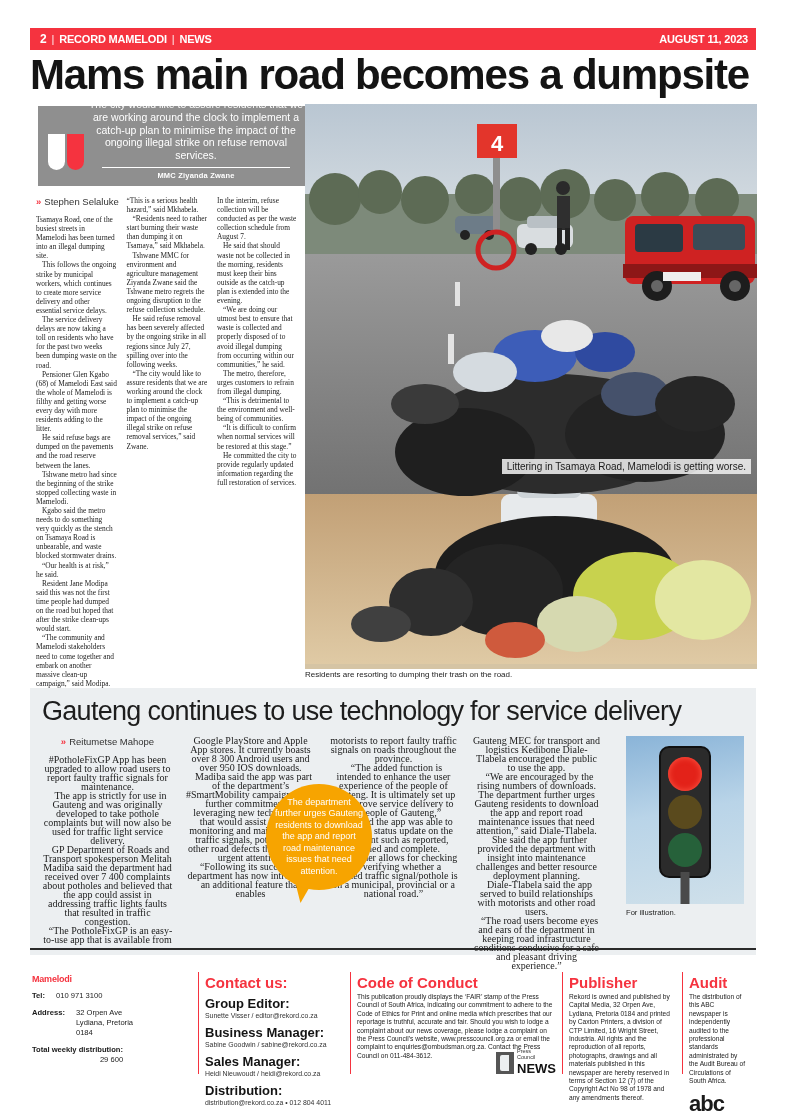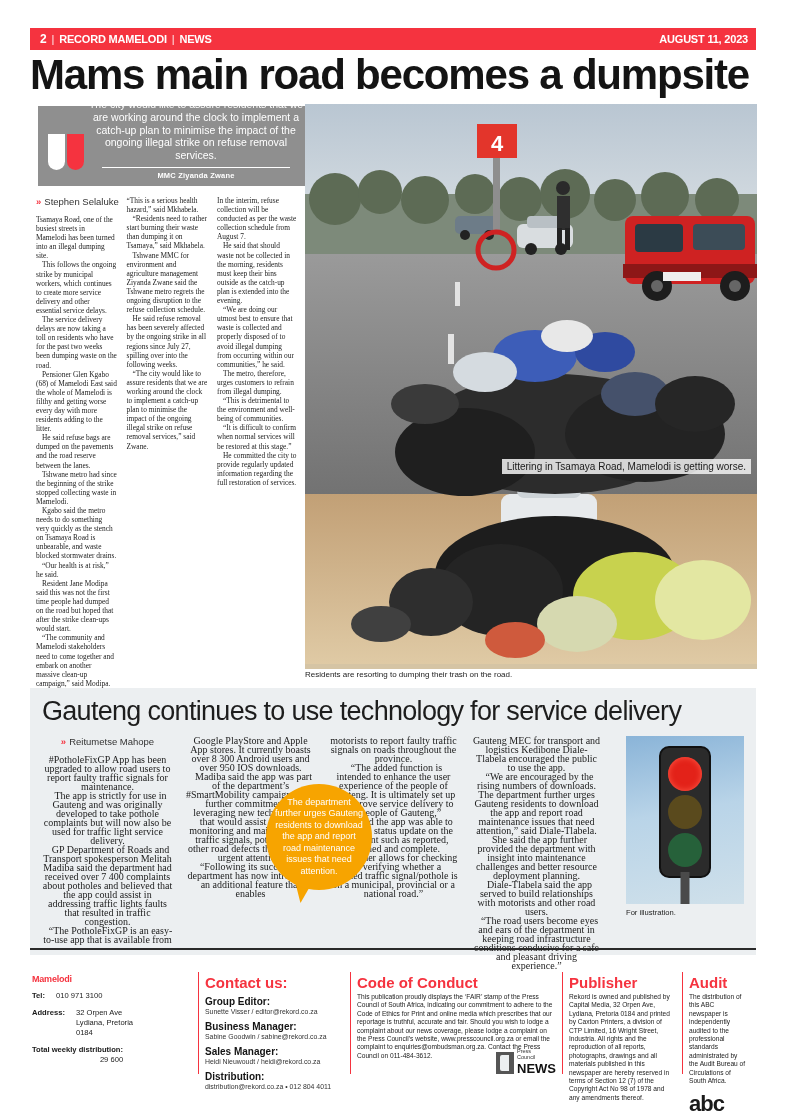--- a/index.html
+++ b/index.html
@@ -171,21 +171,21 @@
   .brand-big {
     font-family:"Liberation Serif", serif; font-weight:bold;
     font-size:35px; line-height:34px; color:#f5333f; letter-spacing:-0.5px;
   }
   .f-kv { font-family:"Liberation Sans", sans-serif; font-size:7.6px; color:#1b1b1b;
     margin-top:7px; display:flex; gap:11px; line-height:10px; }
   .f-kv .k { font-weight:bold; white-space:nowrap; }
   .f-head { font-family:"Liberation Sans", sans-serif; font-weight:bold;
     font-size:15px; color:#f5333f; margin-bottom:2px; }
   .f-sub { font-family:"Liberation Sans", sans-serif; font-weight:bold;
-    font-size:10px; color:#141414; margin-top:5px; }
+    font-size:13px; color:#141414; margin-top:5px; }
   .f-val { font-family:"Liberation Sans", sans-serif; font-size:6.9px; color:#333; line-height:9px; }
   .f-para { font-family:"Liberation Sans", sans-serif; font-size:6.6px;
     line-height:8.4px; color:#222; }
   .fair {
     position:absolute; right:6px; bottom:4px; display:flex; align-items:center; gap:3px;
   }
   .fair-mark { width:18px; height:22px; background:#555; position:relative; }
   .fair-mark::after { content:""; position:absolute; left:4px; top:3px; width:9px; height:16px;
     background:#eceff1; border-radius:2px 0 0 2px; }
   .fair-txt { line-height:1; }

